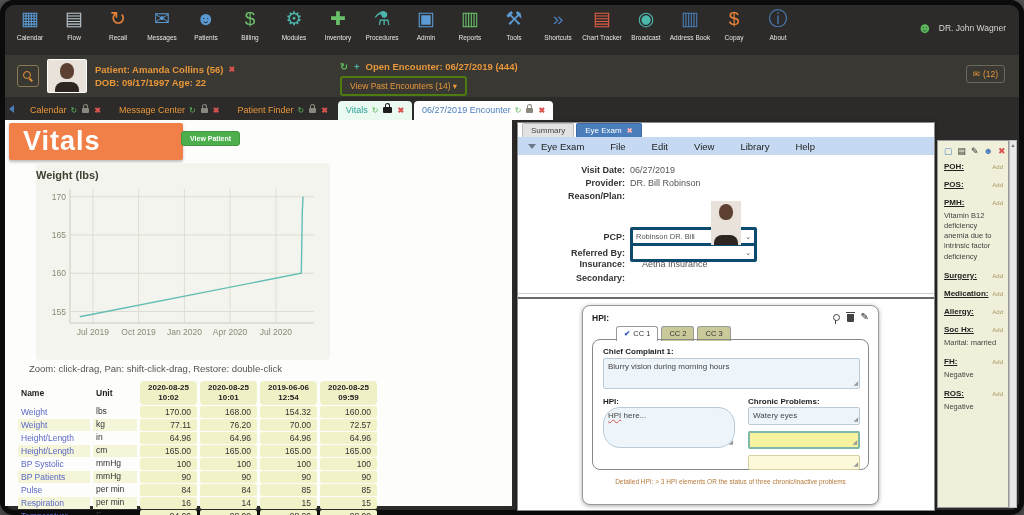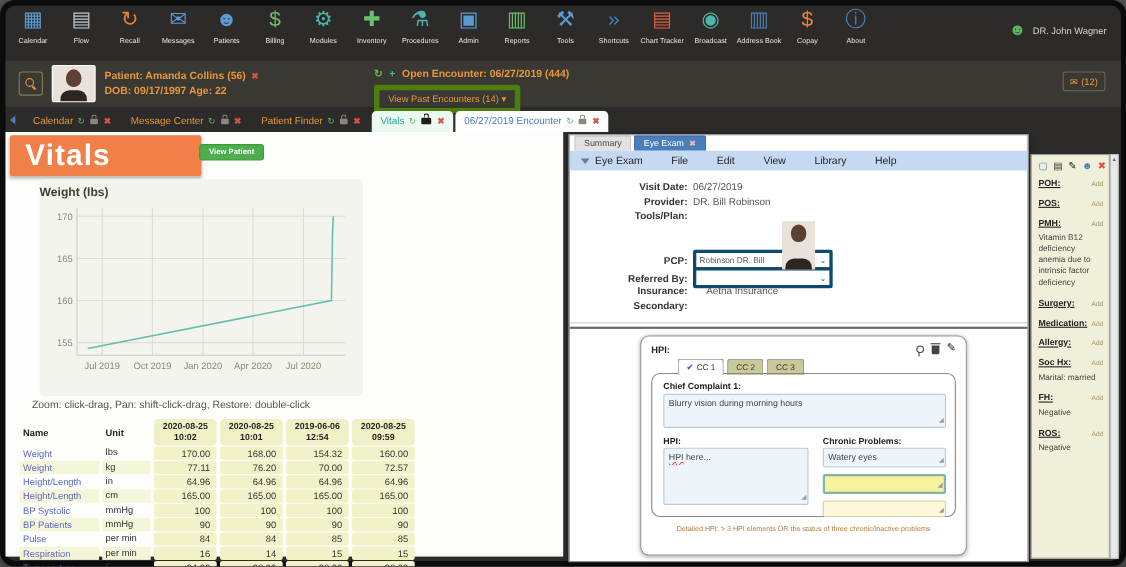--- a/index.html
+++ b/index.html
@@ -27,21 +27,21 @@
                   width:14px;height:16px;background:#5d4032;border-radius:50% 50% 45% 45%;}
   .avatar::after{content:'';position:absolute;left:50%;bottom:-2px;transform:translateX(-50%);
                  width:24px;height:12px;background:#2e2420;border-radius:8px 8px 0 0;}
   .ptext{display:flex;flex-direction:column;gap:2px;}
   .pline{color:#e8973a;font-size:9.5px;font-weight:bold;display:flex;align-items:center;gap:5px;}
   .xred{color:#d9534f;font-size:8px;font-weight:bold;cursor:pointer;}
   .enc-center{position:absolute;left:335px;top:6px;display:flex;flex-direction:column;gap:4px;}
   .enc-line{display:flex;align-items:center;gap:6px;font-size:9.5px;color:#e8973a;font-weight:bold;}
   .g-refresh{color:#5cb85c;font-weight:bold;}
   .t-plus{color:#4db6ac;font-weight:bold;}
-  .vpe-btn{border:5px solid #4d7c0f;border-radius:3px;color:#e8973a;font-size:8.5px;padding:3px 8px;
+  .vpe-btn{border:2px solid #4d7c0f;border-radius:3px;color:#e8973a;font-size:8.5px;padding:3px 8px;
            width:max-content;cursor:pointer;background:transparent;}
   .mailbtn{position:absolute;right:14px;top:10px;border:1px solid #6a675f;border-radius:3px;padding:3px 6px;
            color:#e8973a;font-size:8.5px;cursor:pointer;display:flex;gap:3px;align-items:center;}
   
   .tabstrip{position:absolute;left:5px;right:5px;top:97px;height:23px;display:flex;align-items:flex-end;gap:2px;}
   .tri{width:0;height:0;border-top:4px solid transparent;border-bottom:4px solid transparent;
        border-right:5px solid #4a7ebb;margin:0 6px 7px 4px;cursor:pointer;}
   .mtab{display:flex;align-items:center;gap:4px;font-size:9px;padding:4px 8px 5px;color:#e8973a;cursor:pointer;
         border-radius:4px 4px 0 0;}
   .mtab .rf{color:#5cb85c;font-size:8px;}
@@ -437,21 +437,21 @@
     <div id="info-rows">
         <div class="fieldrow" style="left: 12px; top: 42px;">
           <span class="flabel">Visit Date:</span>
           <span class="fvalue">06/27/2019</span>
         </div>
         <div class="fieldrow" style="left: 12px; top: 55px;">
           <span class="flabel">Provider:</span>
           <span class="fvalue">DR. Bill Robinson</span>
         </div>
         <div class="fieldrow" style="left: 12px; top: 68px;">
-          <span class="flabel">Tools/Plan:</span>
+          <span class="flabel">Reason/Plan:</span>
           <span class="fvalue"></span>
         </div>
       </div>
 
     <div class="fieldrow" style="left:12px;top:104px;">
       <span class="flabel">PCP:</span>
       <div class="select">
         <span>Robinson DR. Bill</span>
           <span class="arr">⌄</span>
       </div>
@@ -491,21 +491,21 @@
           </div>
           <div class="cctab"><span>CC 2</span></div>
           <div class="cctab"><span>CC 3</span></div>
         </div>
       <div class="ccbox">
         <span class="cc-label" style="left:10px;top:7px;">Chief Complaint 1:</span>
         <div class="ta" style="left:10px;top:18px;width:257px;height:31px;">
           <span>Blurry vision during morning hours</span><span class="rz">◢</span>
         </div>
         <span class="cc-label" style="left:10px;top:57px;">HPI:</span>
-        <div class="ta" style="left:10px;top:67px;width:132px;height:52px;">
+        <div class="ta" style="left:10px;top:67px;width:132px;height:41px;border-radius:17px;">
           <span class="redword">HPI</span><span> here...</span><span class="rz">◢</span>
         </div>
         <span class="cc-label" style="left:155px;top:57px;">Chronic Problems:</span>
         <div id="chronic-list">
             <div class="ta" style="left: 155px; width: 112px; top: 67px; height: 18px;"><span>Watery eyes</span><span class="rz">◢</span></div>
             <div class="ta yellow" style="left: 155px; width: 112px; top: 91px; height: 18px;"><span></span><span class="rz">◢</span></div>
             <div class="ta paleyellow" style="left: 155px; width: 112px; top: 115px; height: 15px;"><span></span><span class="rz">◢</span></div>
           </div>
       </div>
       <div class="hpi-foot">Detailed HPI: &gt; 3 HPI elements OR the status of three chronic/inactive problems</div>

